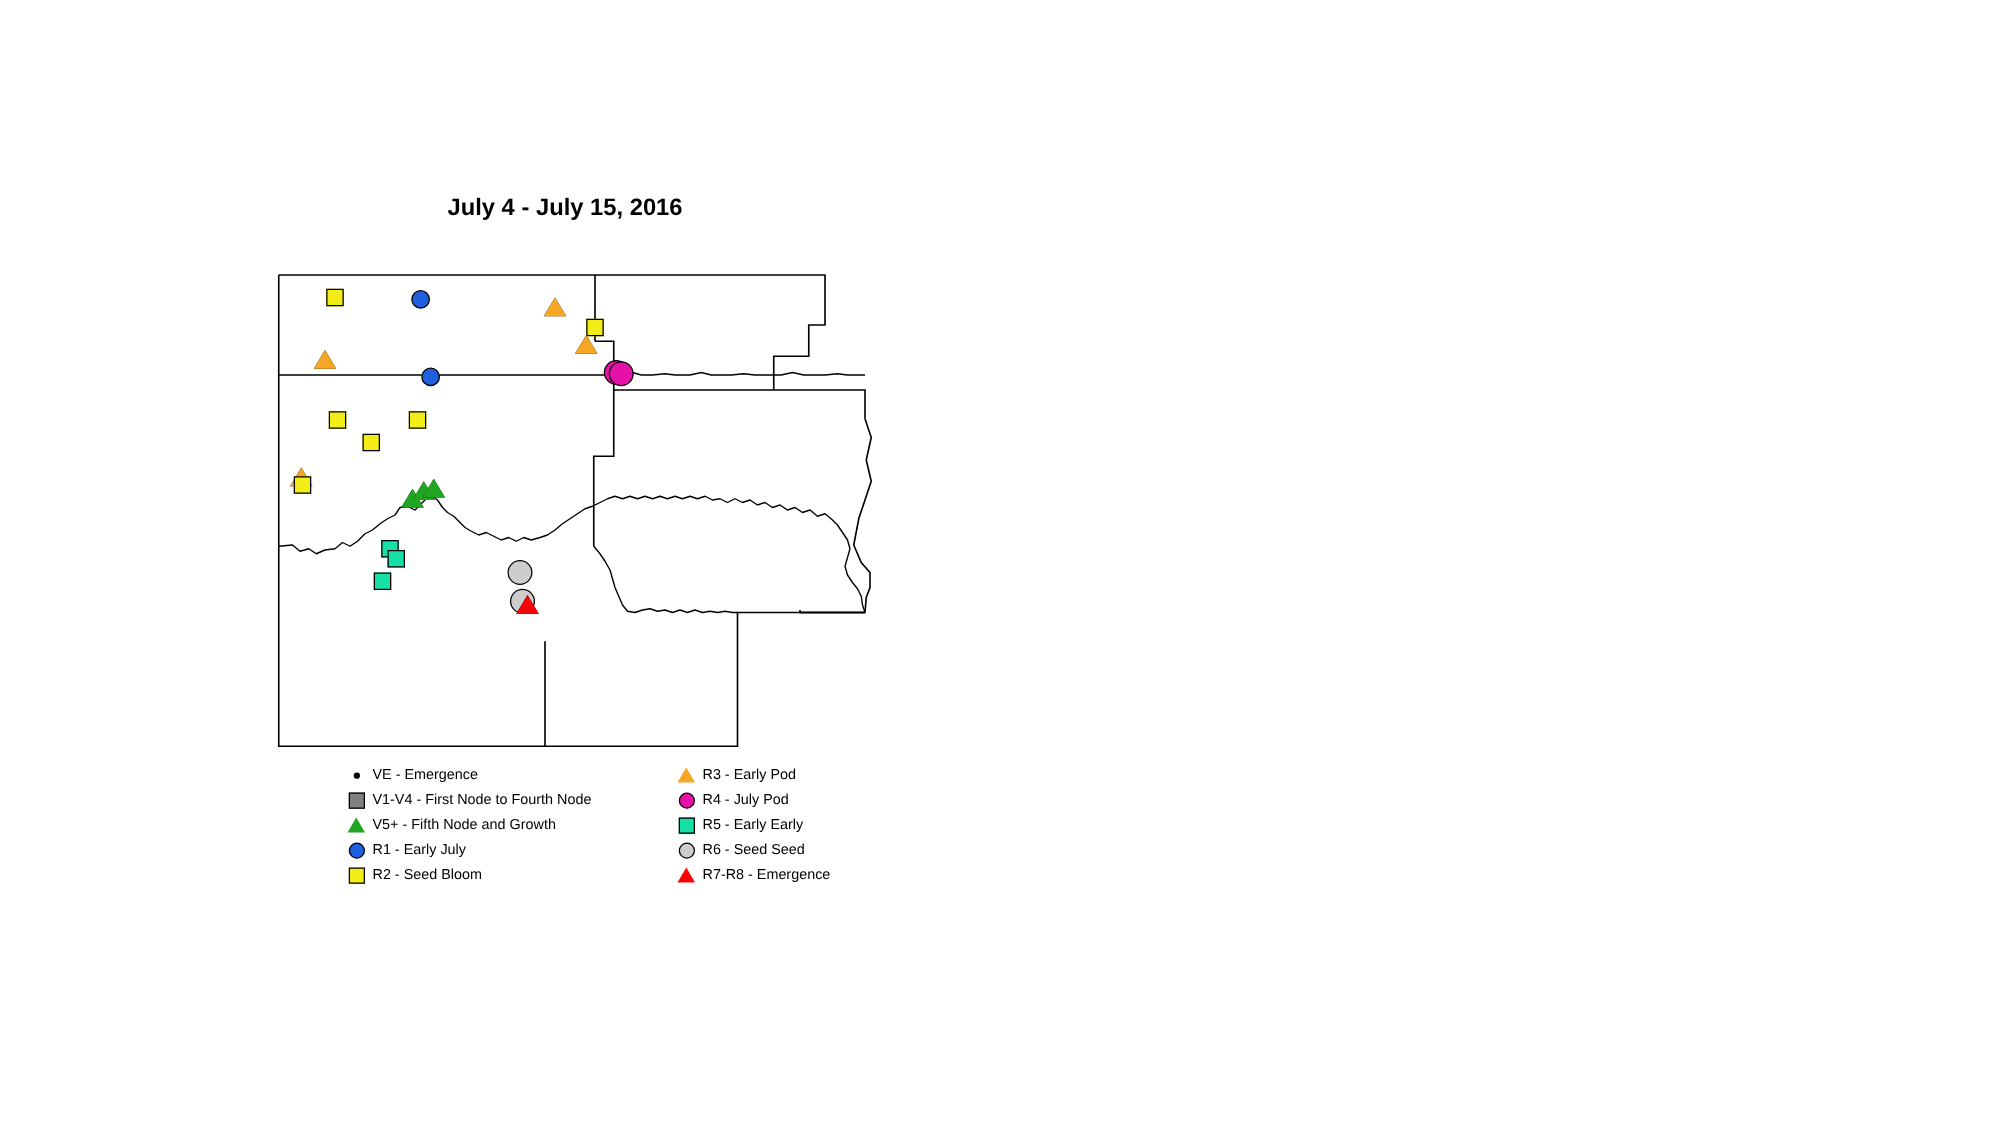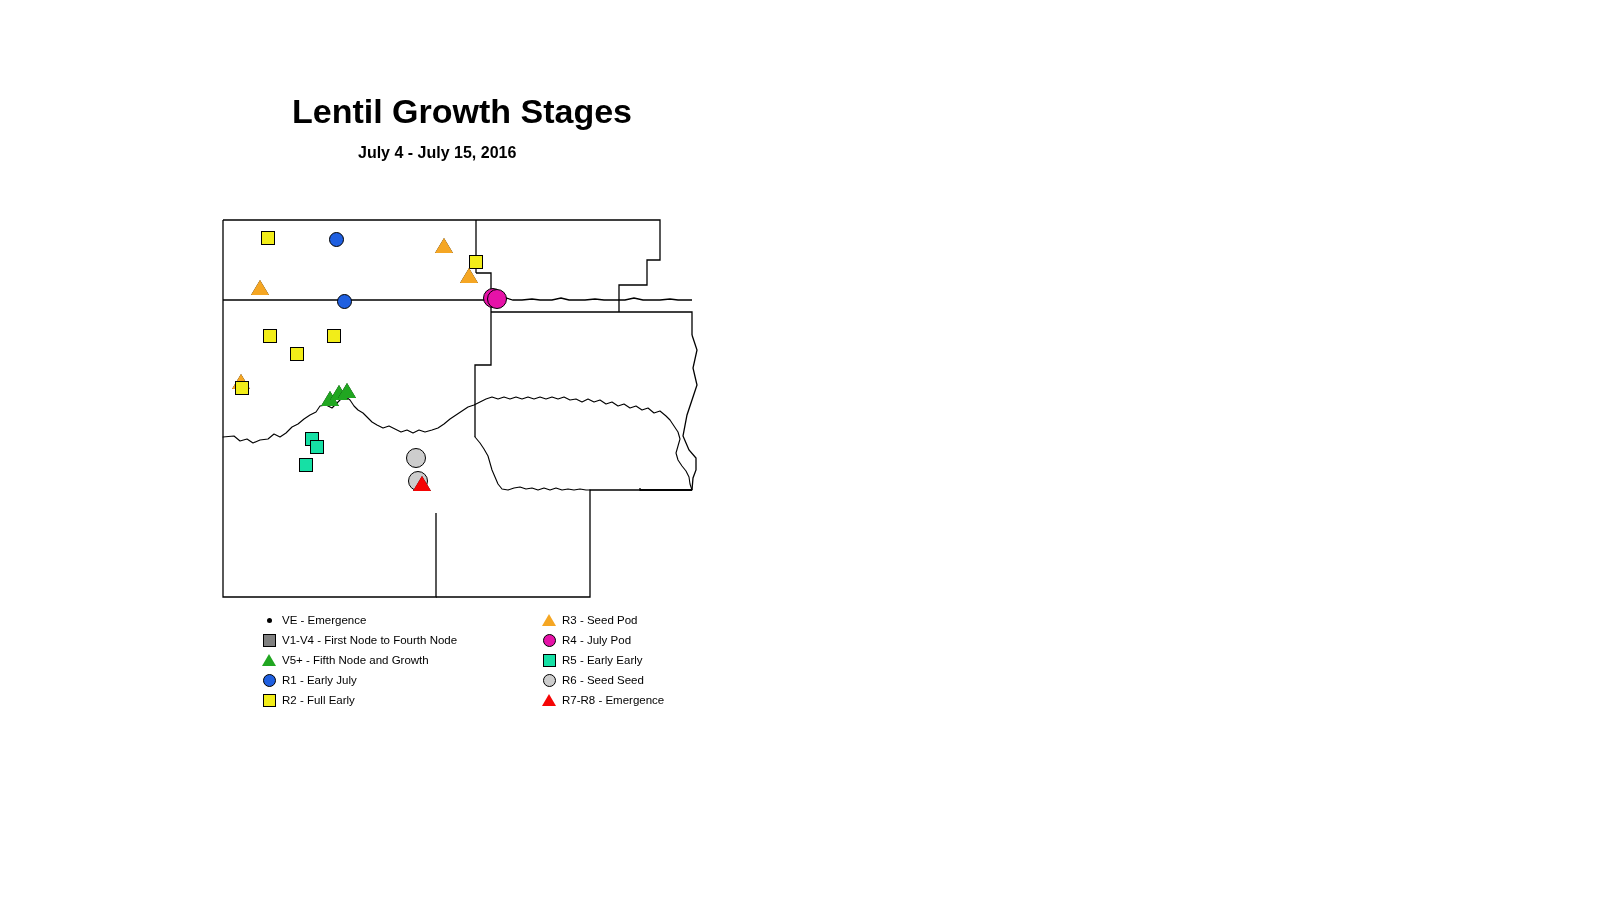--- a/index.html
+++ b/index.html
@@ -27,22 +27,22 @@
     top: 92px;
     font-size: 34px;
     font-weight: bold;
     color: #000000;
     letter-spacing: 0px;
     white-space: nowrap;
   }
   .subtitle {
     position: absolute;
     left: 358px;
-    top: 144px;
-    font-size: 16px;
+    top: 156px;
+    font-size: 19px;
     font-weight: bold;
     color: #000000;
     white-space: nowrap;
   }
   #map-area {
     position: absolute;
     left: 200px;
     top: 200px;
     width: 560px;
     height: 420px;
@@ -77,21 +77,21 @@
     position: absolute;
     left: 256px;
     top: 610px;
     width: 440px;
     height: 110px;
   }
   .legend-col {
     position: absolute;
     top: 0;
   }
-  #legend-col-left { left: 0px; }
+  #legend-col-left { left: 16px; }
   #legend-col-right { left: 280px; }
   .legend-row {
     position: relative;
     height: 20px;
     display: flex;
     align-items: center;
   }
   .legend-sym {
     position: relative;
     width: 26px;
@@ -128,21 +128,20 @@
     width: 5px; height: 5px;
     border-radius: 50%;
     background: #000000;
   }
 </style>
 </head>
 <body>
 
 <div id="page">
 
-  <div class="title">Lentil Growth Stages</div>
   <div class="subtitle">July 4 - July 15, 2016</div>
 
   <div id="map-area">
 
     <svg id="map-svg" width="560" height="420" viewBox="0 0 560 420">
       <g fill="none" stroke="#000000" stroke-width="1.3" stroke-linejoin="miter" stroke-linecap="butt">
 
         <path d="M23,20 L276,20 L276,20"></path>
         <path d="M23,20 L23,397 L236,397 L236,313"></path>
         <path d="M23,100 L276,100"></path>
@@ -239,29 +238,29 @@
         <div class="legend-row">
           <span class="legend-sym">
             <span class="sym-circle" style="background: rgb(31, 95, 224);"></span>
           </span>
           <span class="legend-label">R1 - Early July</span>
         </div>
         <div class="legend-row">
           <span class="legend-sym">
             <span class="sym-square" style="background: rgb(242, 237, 25);"></span>
           </span>
-          <span class="legend-label">R2 - Full Early</span>
+          <span class="legend-label">R2 - Seed Bloom</span>
         </div>
       </div>
     <div class="legend-col" id="legend-col-right">
         <div class="legend-row">
           <span class="legend-sym">
             <span class="sym-tri" style="border-bottom: 12px solid rgb(245, 166, 35);"></span>
           </span>
-          <span class="legend-label">R3 - Seed Pod</span>
+          <span class="legend-label">R3 - Early Pod</span>
         </div>
         <div class="legend-row">
           <span class="legend-sym">
             <span class="sym-circle" style="background: rgb(230, 18, 168);"></span>
           </span>
           <span class="legend-label">R4 - July Pod</span>
         </div>
         <div class="legend-row">
           <span class="legend-sym">
             <span class="sym-square" style="background: rgb(22, 224, 165);"></span>

